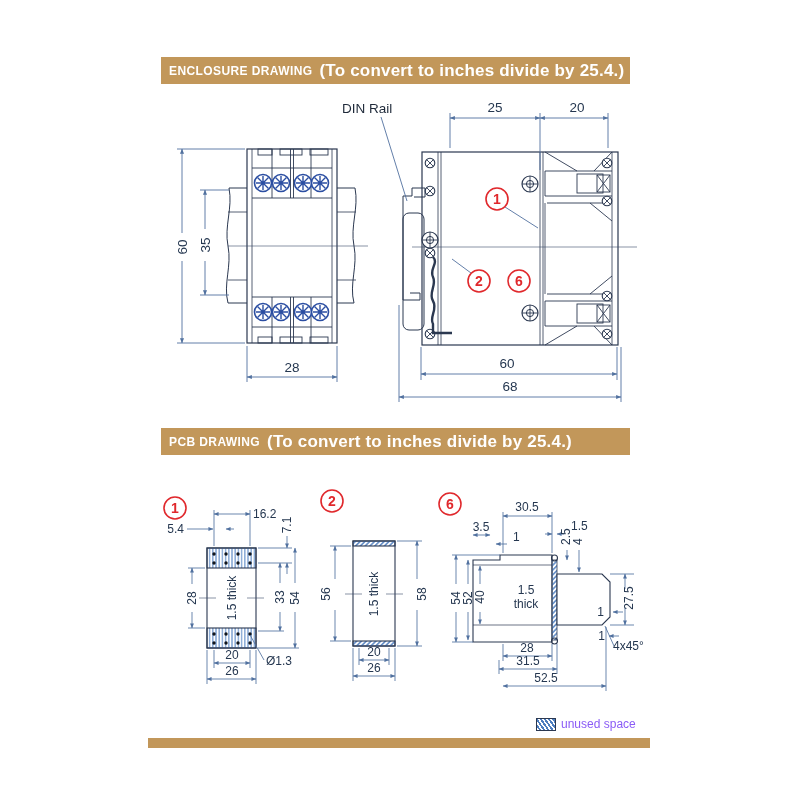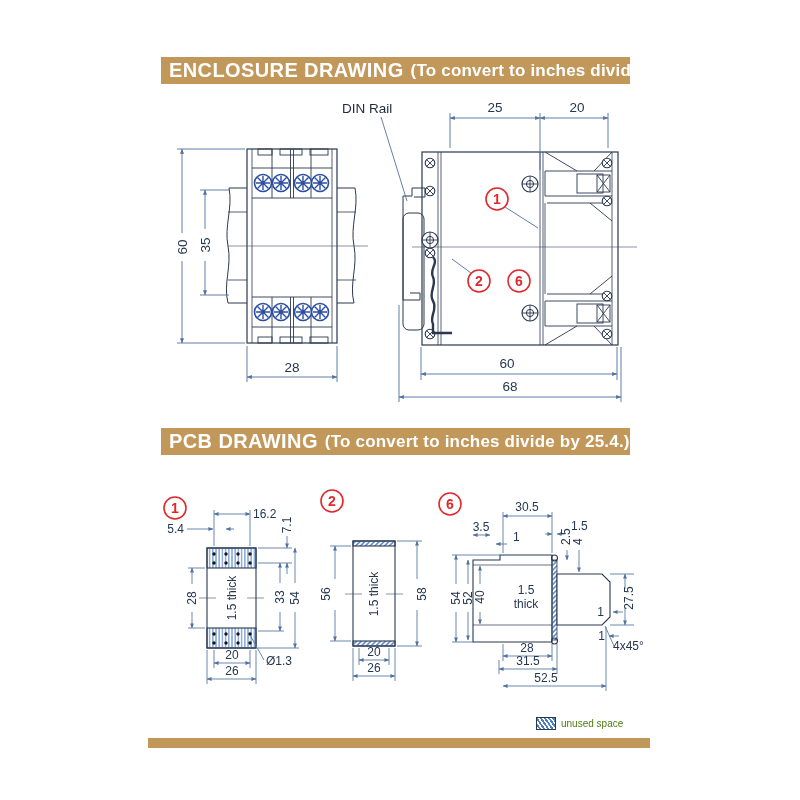--- a/index.html
+++ b/index.html
@@ -1,27 +1,27 @@
 <!DOCTYPE html>
 <html><head>
 <meta charset="utf-8">
 <style>
   html,body{margin:0;padding:0;background:#fff;}
   #page{position:relative;width:800px;height:800px;background:#fff;overflow:hidden;
         font-family:"Liberation Sans",sans-serif;}
   .banner{position:absolute;left:161px;width:469px;height:27px;background:#C2975A;
           color:#fff;display:flex;align-items:center;padding-left:8px;box-sizing:border-box;
           white-space:nowrap;}
-  .banner .t{font-size:20px;font-weight:bold;letter-spacing:.4px;}
+  .banner .t{font-size:12px;font-weight:bold;letter-spacing:.4px;}
   .banner .n{font-size:17px;font-weight:bold;margin-left:7px;letter-spacing:.2px;}
   #drawing{position:absolute;left:0;top:0;}
   .legend{position:absolute;left:536px;top:717px;display:flex;align-items:center;}
   .legend .sw{width:18px;height:11px;border:1px solid #2B3850;margin-right:5px;
       background:repeating-linear-gradient(55deg,#fff 0 1.6px,#4D7EC0 1.6px 3.4px);}
-  .legend .lb{font-size:10px;color:#4d7c0f;}
+  .legend .lb{font-size:12px;color:#8b5cf6;}
   .botbar{position:absolute;left:148px;top:738px;width:502px;height:10px;background:#C2975A;}
   svg text{font-family:"Liberation Sans",sans-serif;fill:#253750;}
   .dimtxt{font-size:13.5px;}
   .pdim{font-size:12px;}
   .red{fill:#E0282C;font-size:14px;font-weight:bold;}
   .lbl{font-size:13.5px;fill:#1F2A3A;}
 </style>
 </head>
 <body>
 

